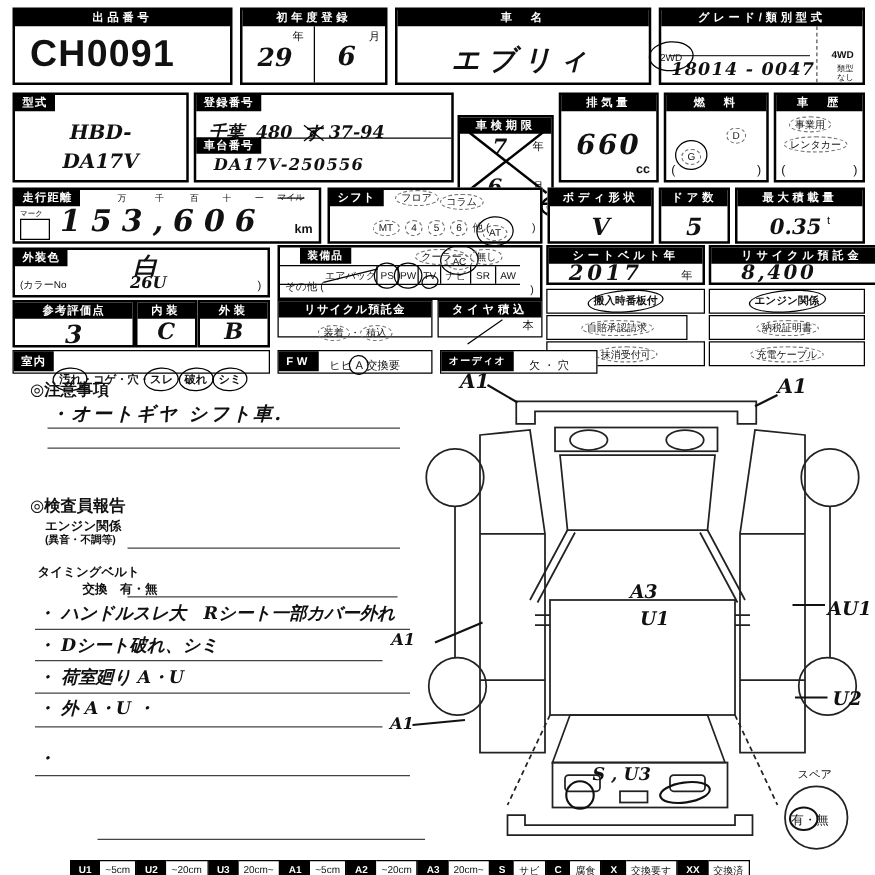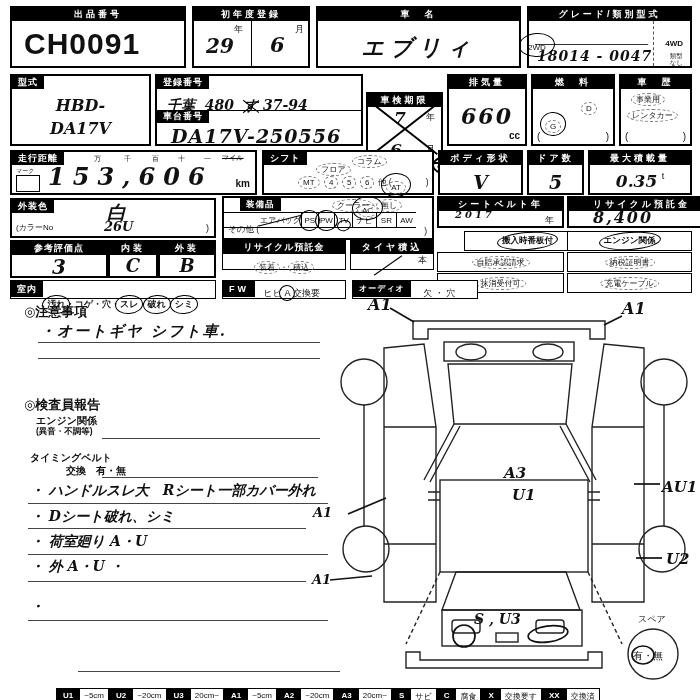--- a/index.html
+++ b/index.html
@@ -86,21 +86,21 @@
   <div class="box" style="left:155px;top:74px;width:208px;height:72px;">
     <span class="tab">登録番号</span>
     <div class="hand" style="font-size:14px;padding:3px 0 0 10px;white-space:nowrap;">
       <span style="border-bottom:1.5px solid #000;">千葉</span>&nbsp;
       <span>480</span>&nbsp;
       <span class="xover">す</span>
       <span>37-94</span>
     </div>
     <div class="abs" style="left:0;right:0;top:34px;border-top:1.5px solid #000;"></div>
     <span class="tab abs" style="left:0;top:34px;">車台番号</span>
-    <div class="abs hand" style="left:14px;top:49px;font-size:19px;letter-spacing:1px;">DA17V-250556</div>
+    <div class="abs hand" style="left:14px;top:49px;font-size:13px;letter-spacing:1px;">DA17V-250556</div>
   </div>
 
   <div class="box" style="left:366px;top:92px;width:77px;height:72px;">
     <div class="hdr">車検期限</div>
     <span class="abs" style="right:6px;top:17px;font-size:9px;">年</span>
     <span class="abs" style="right:6px;bottom:6px;font-size:9px;">月</span>
     <span class="abs hand" style="left:26px;top:14px;font-size:17px;">7</span>
     <span class="abs hand" style="left:22px;bottom:2px;font-size:17px;">6</span>
     <div class="xline" style="transform:rotate(38deg);"></div>
     <div class="xline" style="transform:rotate(-38deg);"></div>
@@ -139,21 +139,21 @@
     <span class="abs" style="left:4px;top:15px;font-size:6px;">マーク</span>
     <div class="abs" style="left:4px;top:23px;width:24px;height:17px;border:1px solid #000;"></div>
     <div class="abs hand" style="left:36px;top:10px;font-size:24px;letter-spacing:8px;white-space:nowrap;">
       <span>1</span><span>5</span><span>3,</span><span>6</span><span>0</span><span>6</span>
     </div>
     <span class="abs" style="right:5px;bottom:4px;font-size:10px;font-weight:bold;">km</span>
   </div>
 
   <div class="box" style="left:262px;top:150px;width:172px;height:45px;">
     <span class="tab">シフト</span>
-    <span class="abs pill" style="left:52px;top:11px;">フロア</span>
+    <span class="abs pill" style="left:52px;top:0;">フロア</span>
     <span class="abs pill" style="left:88px;top:3px;">コラム</span>
     <span class="abs oval oval2" style="left:126px;top:3px;"><span class="pill scrib">インパネ</span></span>
     <span class="abs oval" style="left:8px;top:24px;margin-left:20px;"><span class="pill">AT</span></span>
     <span class="abs pill" style="left:34px;top:24px;">MT</span>
     <span class="abs pill" style="left:60px;top:24px;">4</span>
     <span class="abs pill" style="left:78px;top:24px;">5</span>
     <span class="abs pill" style="left:96px;top:24px;">6</span>
     <span class="abs" style="left:114px;top:25px;font-size:8.5px;">他 (　　　　)</span>
   </div>
 
@@ -194,36 +194,36 @@
       <div class="cell" style="width:33px;"><span>ナビ</span></div>
       <div class="cell" style="width:28px;"><span>SR</span></div>
       <div class="cell" style="width:28px;border-right:none;"><span>AW</span></div>
     </div>
     <span class="abs" style="left:4px;bottom:2px;font-size:8.5px;">その他 (</span>
     <span class="abs" style="right:5px;bottom:2px;font-size:8.5px;">)</span>
   </div>
 
   <div class="box" style="left:437px;top:196px;width:127px;height:32px;">
     <div class="hdr">シートベルト年</div>
-    <span class="abs hand" style="left:16px;top:11px;font-size:10px;letter-spacing:3px;">2017</span>
+    <span class="abs hand" style="left:16px;top:11px;font-size:17px;letter-spacing:3px;">2017</span>
     <span class="abs" style="right:8px;top:16px;font-size:9px;">年</span>
   </div>
   <div class="box" style="left:567px;top:196px;width:149px;height:32px;">
     <div class="hdr">リサイクル預託金</div>
     <span class="abs hand" style="left:24px;top:10px;font-size:16px;letter-spacing:2px;">8,400</span>
     <span class="abs" style="right:5px;top:16px;font-size:10px;">円</span>
   </div>
 
-  <div class="stamp" style="left:437px;top:231px;width:127px;height:20px;margin-left:27px;">
+  <div class="stamp" style="left:437px;top:231px;width:127px;height:20px;">
       <span class="oval" style="font-size:8.5px;font-weight:bold;">搬入時番板付</span>
     </div>
   <div class="stamp" style="left:567px;top:231px;width:125px;height:20px;">
       <span class="oval" style="font-size:8.5px;font-weight:bold;">エンジン関係</span>
     </div>
-  <div class="stamp" style="left:437px;top:252px;width:127px;height:20px;">
+  <div class="stamp" style="left:437px;top:252px;width:113px;height:20px;">
       <span class="pill">自賠承認請求</span>
     </div>
   <div class="stamp" style="left:567px;top:252px;width:125px;height:20px;">
       <span class="pill">納税証明書</span>
     </div>
   <div class="stamp" style="left:437px;top:273px;width:127px;height:20px;">
       <span class="pill">抹消受付可</span>
     </div>
   <div class="stamp" style="left:567px;top:273px;width:125px;height:20px;">
       <span class="pill">充電ケーブル</span>

